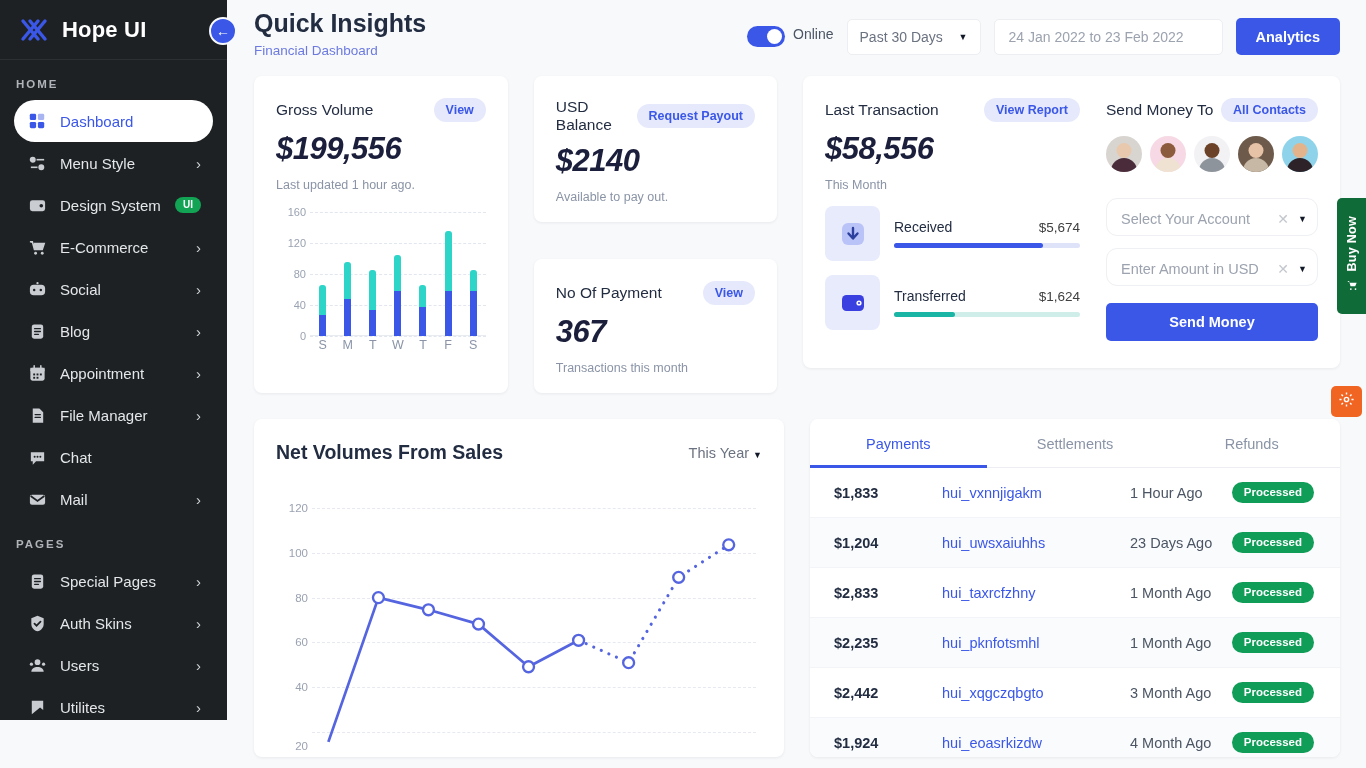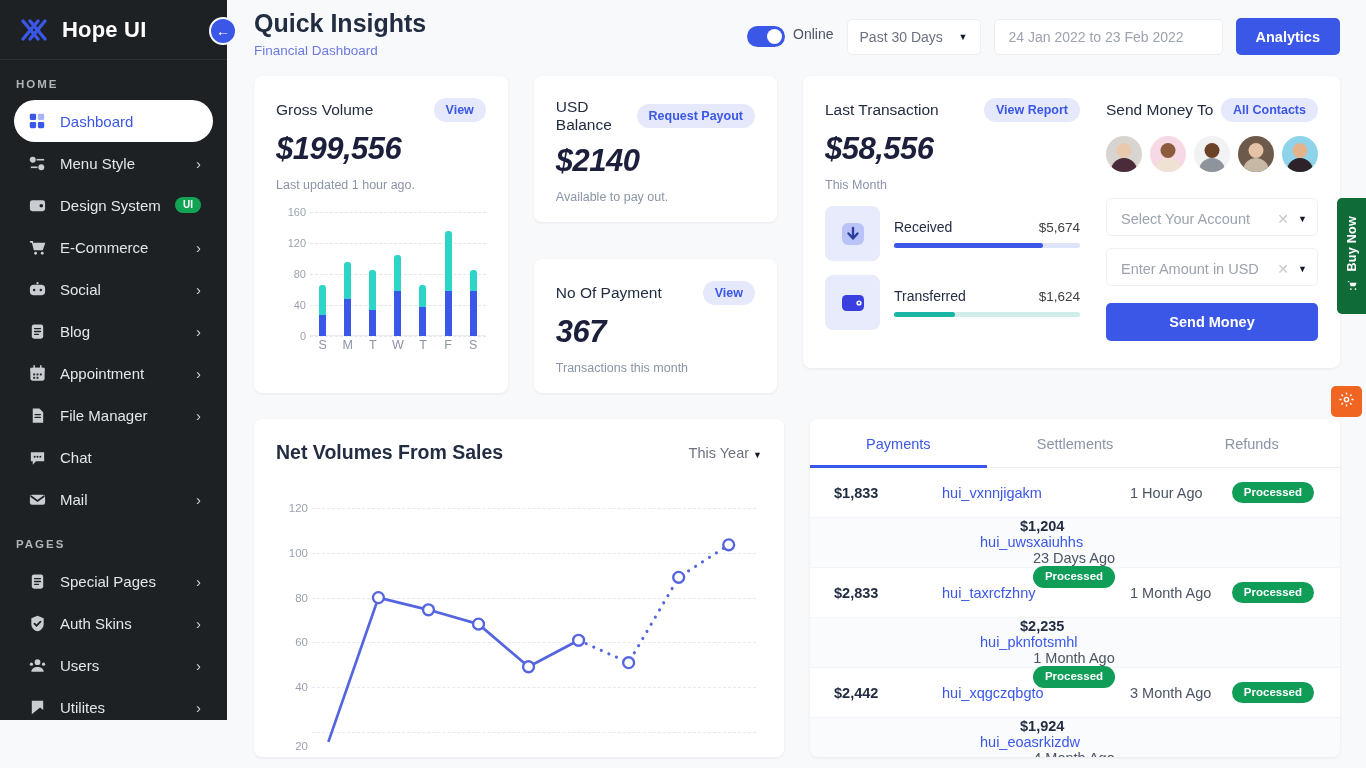--- a/index.html
+++ b/index.html
@@ -143,21 +143,21 @@
   .avatars { display: flex; gap: 8px; margin-top: 14px; }
   .avatar {
     width: 36px; height: 36px; border-radius: 50%; overflow: hidden;
     position: relative; cursor: pointer;
   }
   .av-head { position: absolute; left: 50%; top: 20%; transform: translateX(-50%);
     width: 15px; height: 15px; border-radius: 50%; }
   .av-body { position: absolute; left: 50%; bottom: -3px; transform: translateX(-50%);
     width: 26px; height: 17px; border-radius: 13px 13px 0 0; }
   .field {
-    height: 38px; border: 1px solid #eef0f3; border-radius: 5px; background: #fff;
+    height: 38px; border: 1px solid #eef0f3; border-radius: 11px; background: #fff;
     display: flex; align-items: center; padding: 4px 10px 0 14px; margin-top: 12px;
     font-size: 14.5px; color: #9ca3af; cursor: text;
   }
   .field-txt { flex: 1 1 auto; }
   .field-x { color: #c3c7cd; font-size: 14px; margin-right: 9px; cursor: pointer; }
   .btn-send {
     width: 100%; height: 38px; background: #3a57e8; color: #fff; border: none;
     border-radius: 5px; font-size: 14.5px; font-weight: bold; margin-top: 17px;
     cursor: pointer; font-family: "Liberation Sans", sans-serif;
   }
@@ -181,21 +181,21 @@
   }
   .tab.active { color: #3a57e8; }
   .tab.active::after {
     content: ""; position: absolute; left: 0; right: 0; bottom: -1px;
     height: 3px; background: #3a57e8;
   }
   .trow {
     display: flex; align-items: center; height: 50px;
     border-bottom: 1px solid #f2f4f7; padding: 0 26px 0 24px;
   }
-  .trow.alt { background: #fafbfd; flex-direction: column; }
+  .trow.alt { background: #fafbfd; }
   .t-amt { width: 108px; font-size: 14.5px; color: #232d42; font-weight: bold; }
   .t-id { width: 188px; font-size: 14.5px; color: #3a57e8; cursor: pointer; }
   .t-time { flex: 1 1 auto; font-size: 14.5px; color: #4b5563; }
   .t-status {
     background: #0f9d58; color: #fff; font-size: 11.5px; font-weight: bold;
     border-radius: 11px; padding: 5px 12px; line-height: 1;
   }
 
   
   .buynow {

